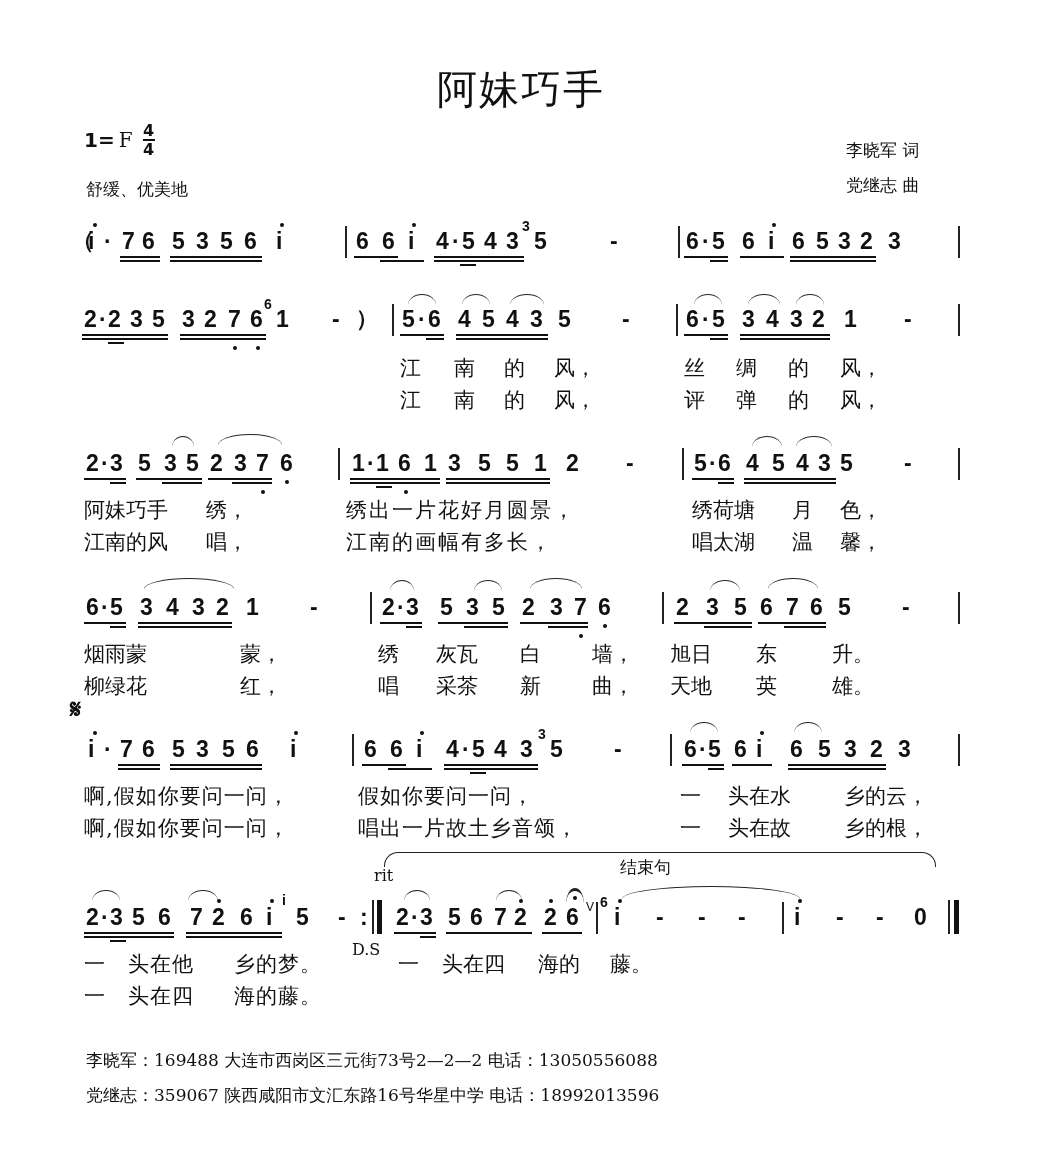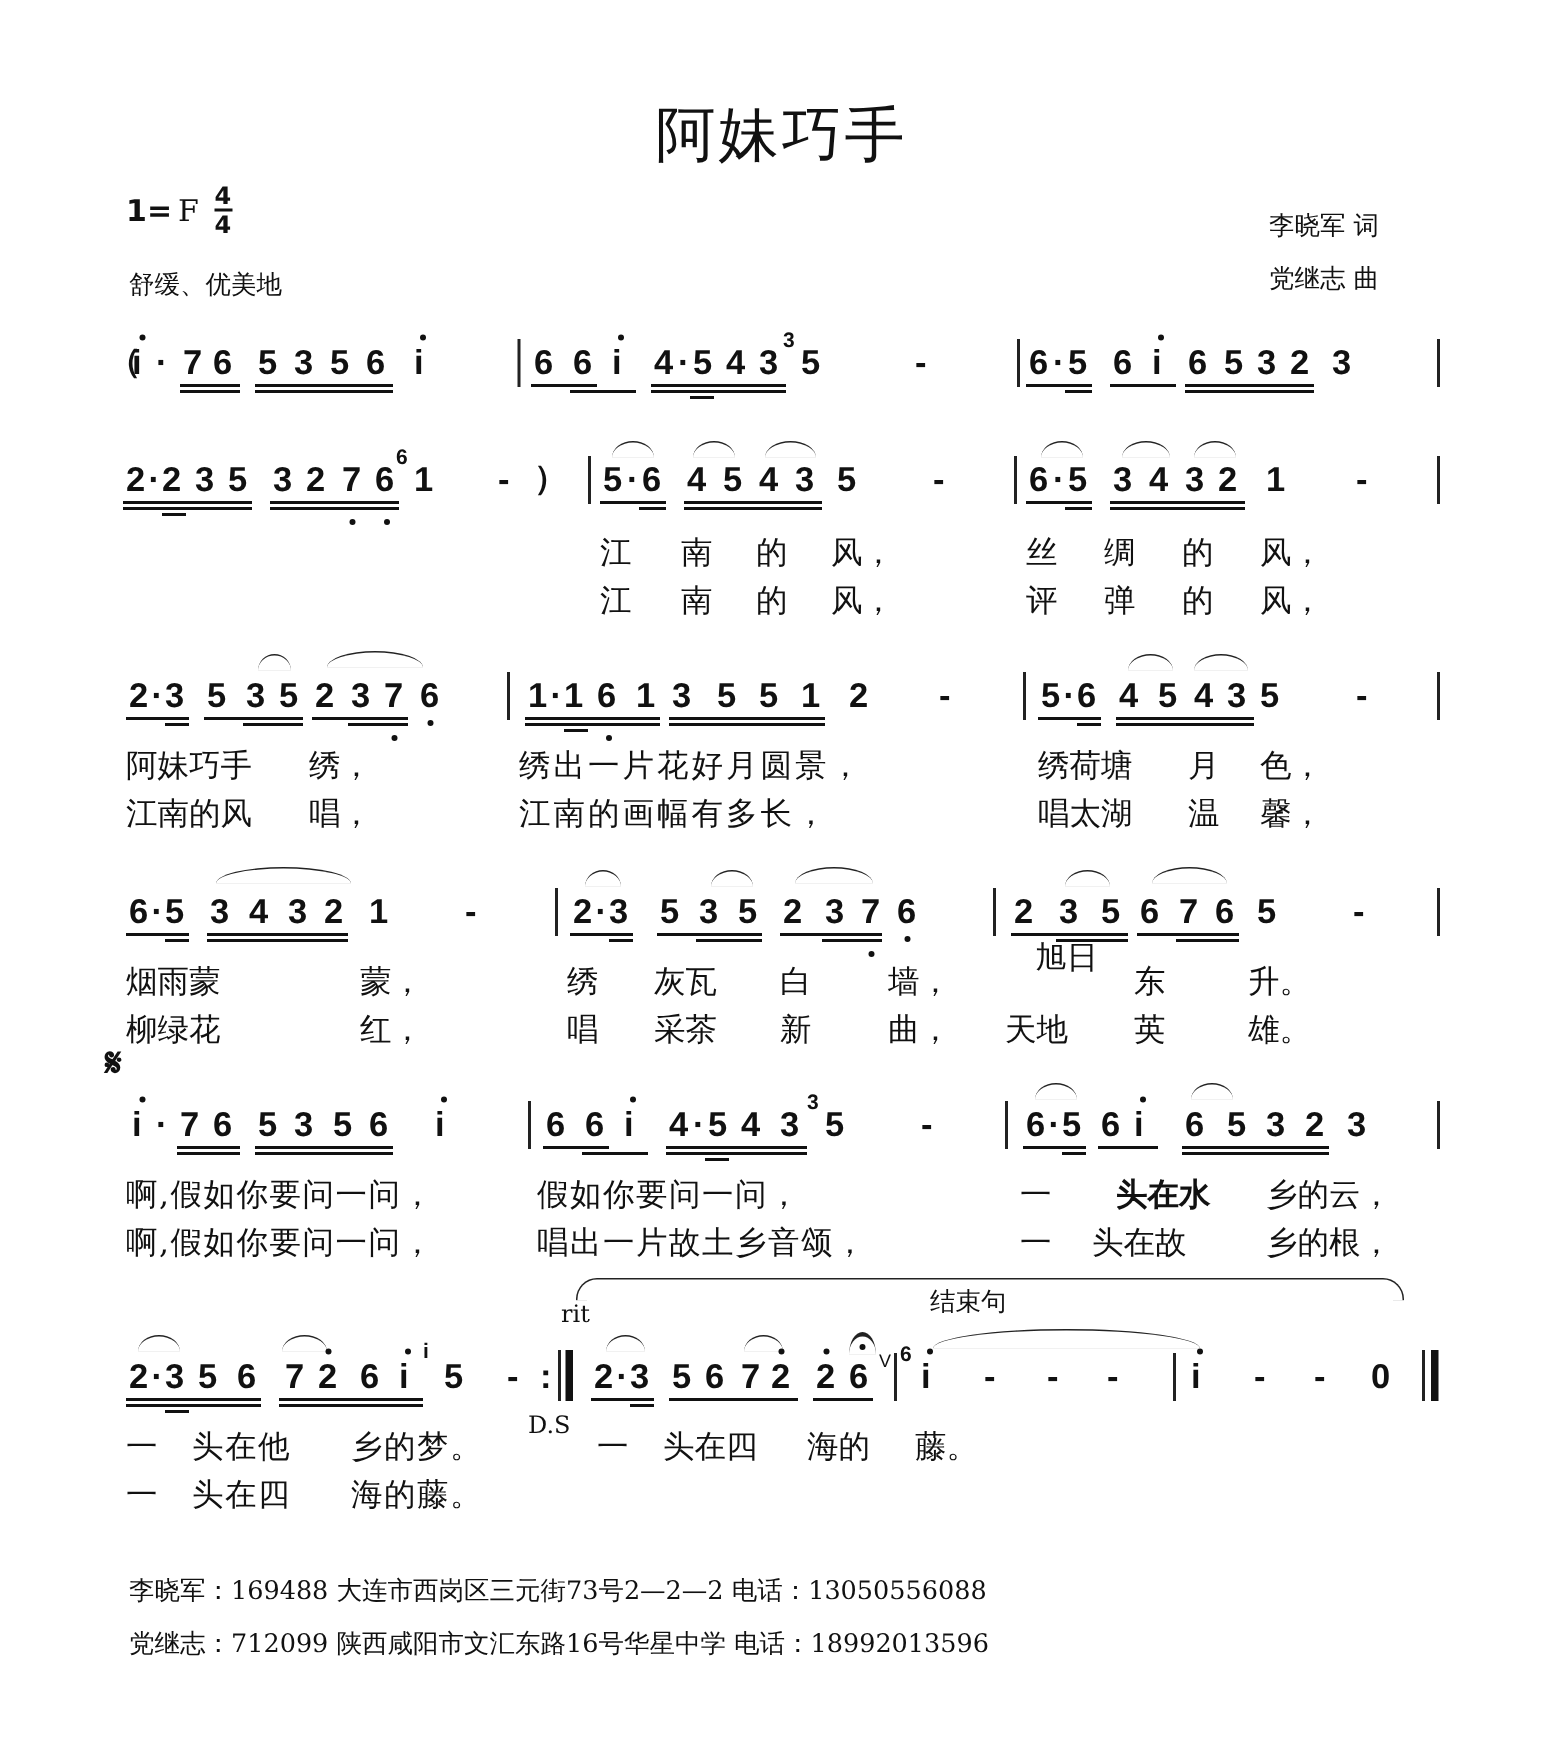--- a/index.html
+++ b/index.html
@@ -333,21 +333,21 @@
     <div class="ul" style="left:784px;width:42px;top:32px;"></div>
     <div class="barline" style="left:958px;top:-2px;height:32px;"></div>
   </div>
   <div>
     <span class="lyric" style="left:84px;top:46px;">烟雨蒙</span>
     <span class="lyric" style="left:240px;top:46px;">蒙，</span>
     <span class="lyric" style="left:378px;top:46px;">绣</span>
     <span class="lyric" style="left:436px;top:46px;">灰瓦</span>
     <span class="lyric" style="left:520px;top:46px;">白</span>
     <span class="lyric" style="left:592px;top:46px;">墙，</span>
-    <span class="lyric" style="left:670px;top:30px;margin-left:20px;">旭日</span>
+    <span class="lyric" style="left:670px;top:46px;">旭日</span>
     <span class="lyric" style="left:756px;top:46px;">东</span>
     <span class="lyric" style="left:832px;top:46px;">升。</span>
   </div>
   <div>
     <span class="lyric" style="left:84px;top:78px;">柳绿花</span>
     <span class="lyric" style="left:240px;top:78px;">红，</span>
     <span class="lyric" style="left:378px;top:78px;">唱</span>
     <span class="lyric" style="left:436px;top:78px;">采茶</span>
     <span class="lyric" style="left:520px;top:78px;">新</span>
     <span class="lyric" style="left:592px;top:78px;">曲，</span>
@@ -414,21 +414,21 @@
     <div class="ul" style="left:708px;width:16px;top:32px;"></div>
     <div class="ul" style="left:732px;width:40px;top:28px;"></div>
     <div class="ul" style="left:788px;width:98px;top:28px;"></div>
     <div class="ul" style="left:788px;width:98px;top:32px;"></div>
     <div class="barline" style="left:958px;top:-2px;height:32px;"></div>
   </div>
   <div>
     <span class="lyric" style="left:84px;top:46px;letter-spacing:1px;">啊,假如你要问一问，</span>
     <span class="lyric" style="left:358px;top:46px;letter-spacing:1px;">假如你要问一问，</span>
     <span class="lyric" style="left:680px;top:46px;">一</span>
-    <span class="lyric" style="left:744px;top:46px;font-weight:bold;">头在水</span>
+    <span class="lyric" style="left:728px;top:46px;">头在水</span>
     <span class="lyric" style="left:844px;top:46px;">乡的云，</span>
   </div>
   <div>
     <span class="lyric" style="left:84px;top:78px;letter-spacing:1px;">啊,假如你要问一问，</span>
     <span class="lyric" style="left:358px;top:78px;letter-spacing:1px;">唱出一片故土乡音颂，</span>
     <span class="lyric" style="left:680px;top:78px;">一</span>
     <span class="lyric" style="left:728px;top:78px;">头在故</span>
     <span class="lyric" style="left:844px;top:78px;">乡的根，</span>
   </div>
 </div>
@@ -514,13 +514,13 @@
     <span class="lyric" style="left:610px;top:46px;">藤。</span>
   </div>
   <div>
     <span class="lyric" style="left:84px;top:78px;">一</span>
     <span class="lyric" style="left:128px;top:78px;letter-spacing:1px;">头在四</span>
     <span class="lyric" style="left:234px;top:78px;letter-spacing:1px;">海的藤。</span>
   </div>
 </div>
 
 <div class="footer" style="top:1049px;">李晓军：169488  大连市西岗区三元街73号2—2—2   电话：13050556088</div>
-<div class="footer" style="top:1084px;">党继志：712099  陕西咸阳市文汇东路16号华星中学   电话：18992013596</div>
+<div class="footer" style="top:1084px;">党继志：359067  陕西咸阳市文汇东路16号华星中学   电话：18992013596</div>
 
 </body></html>

